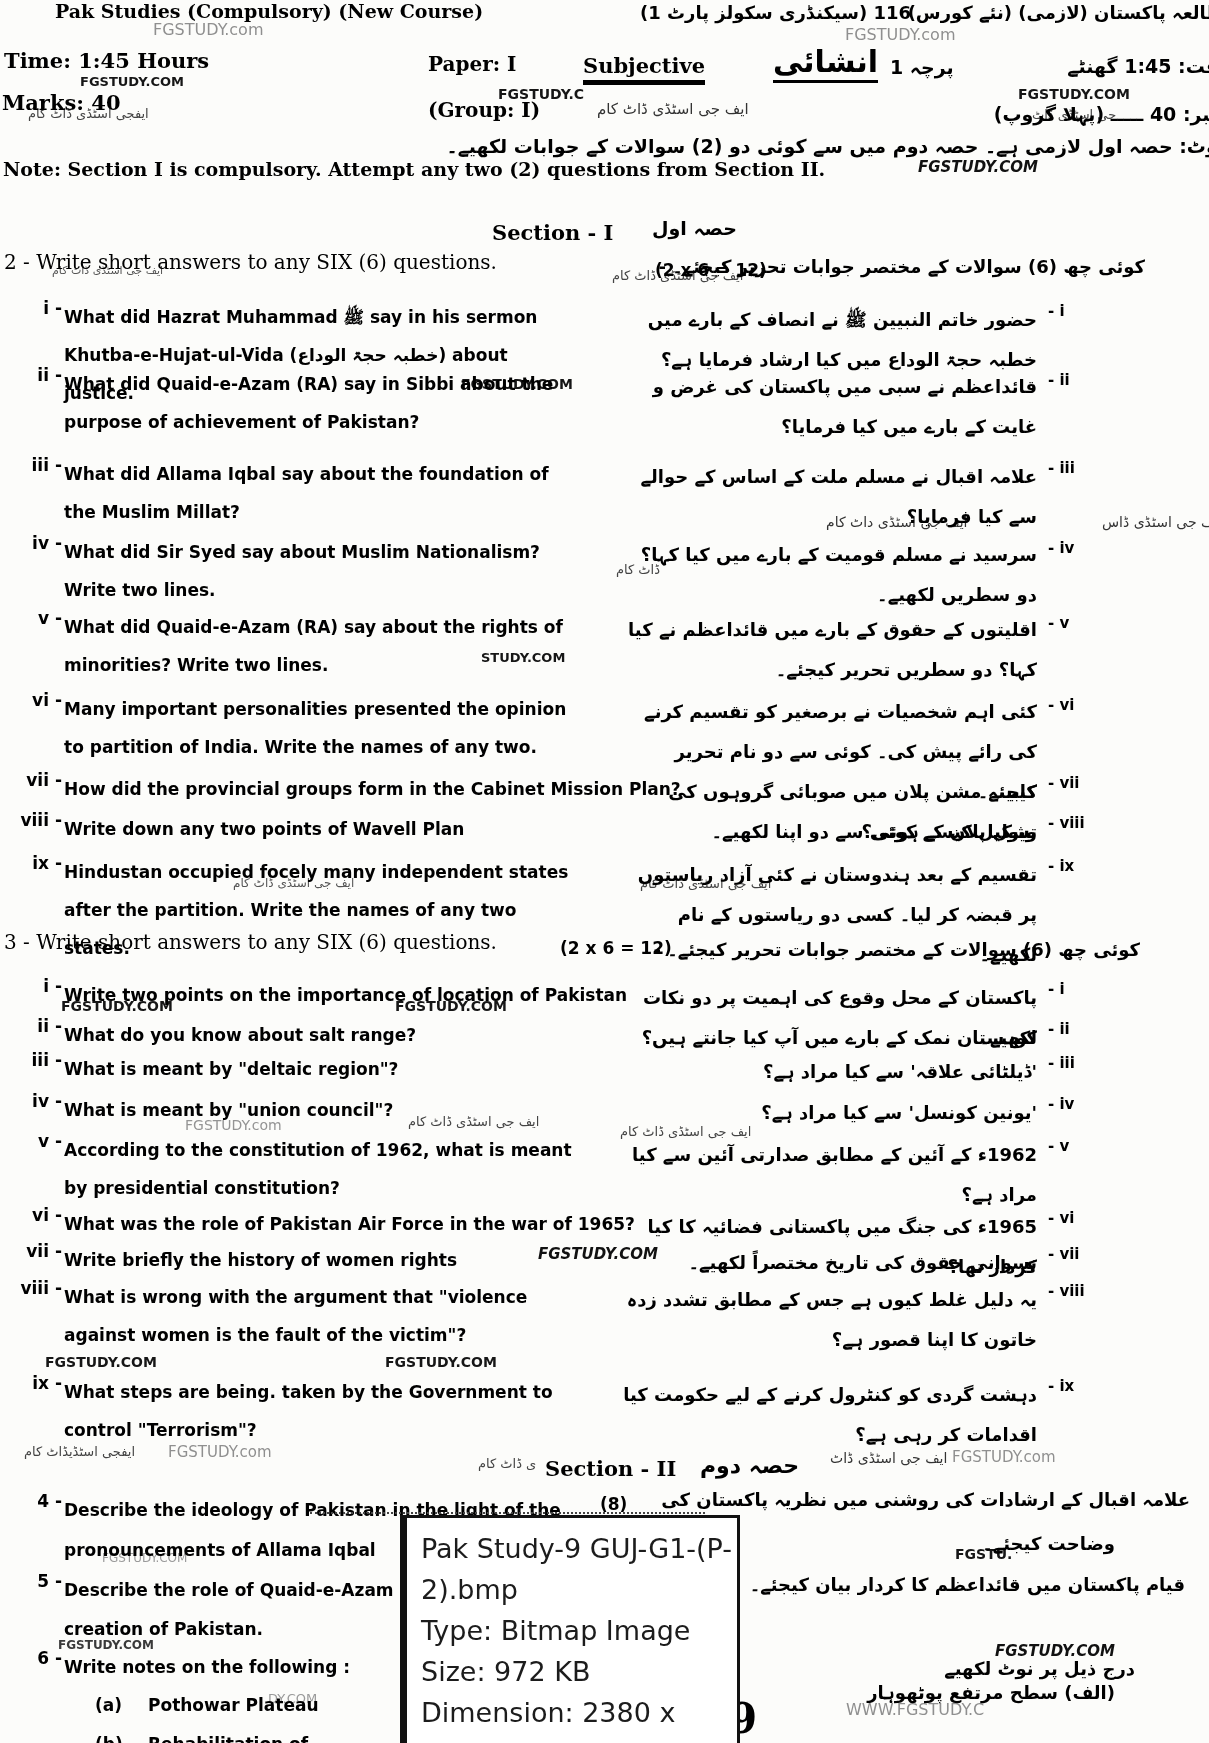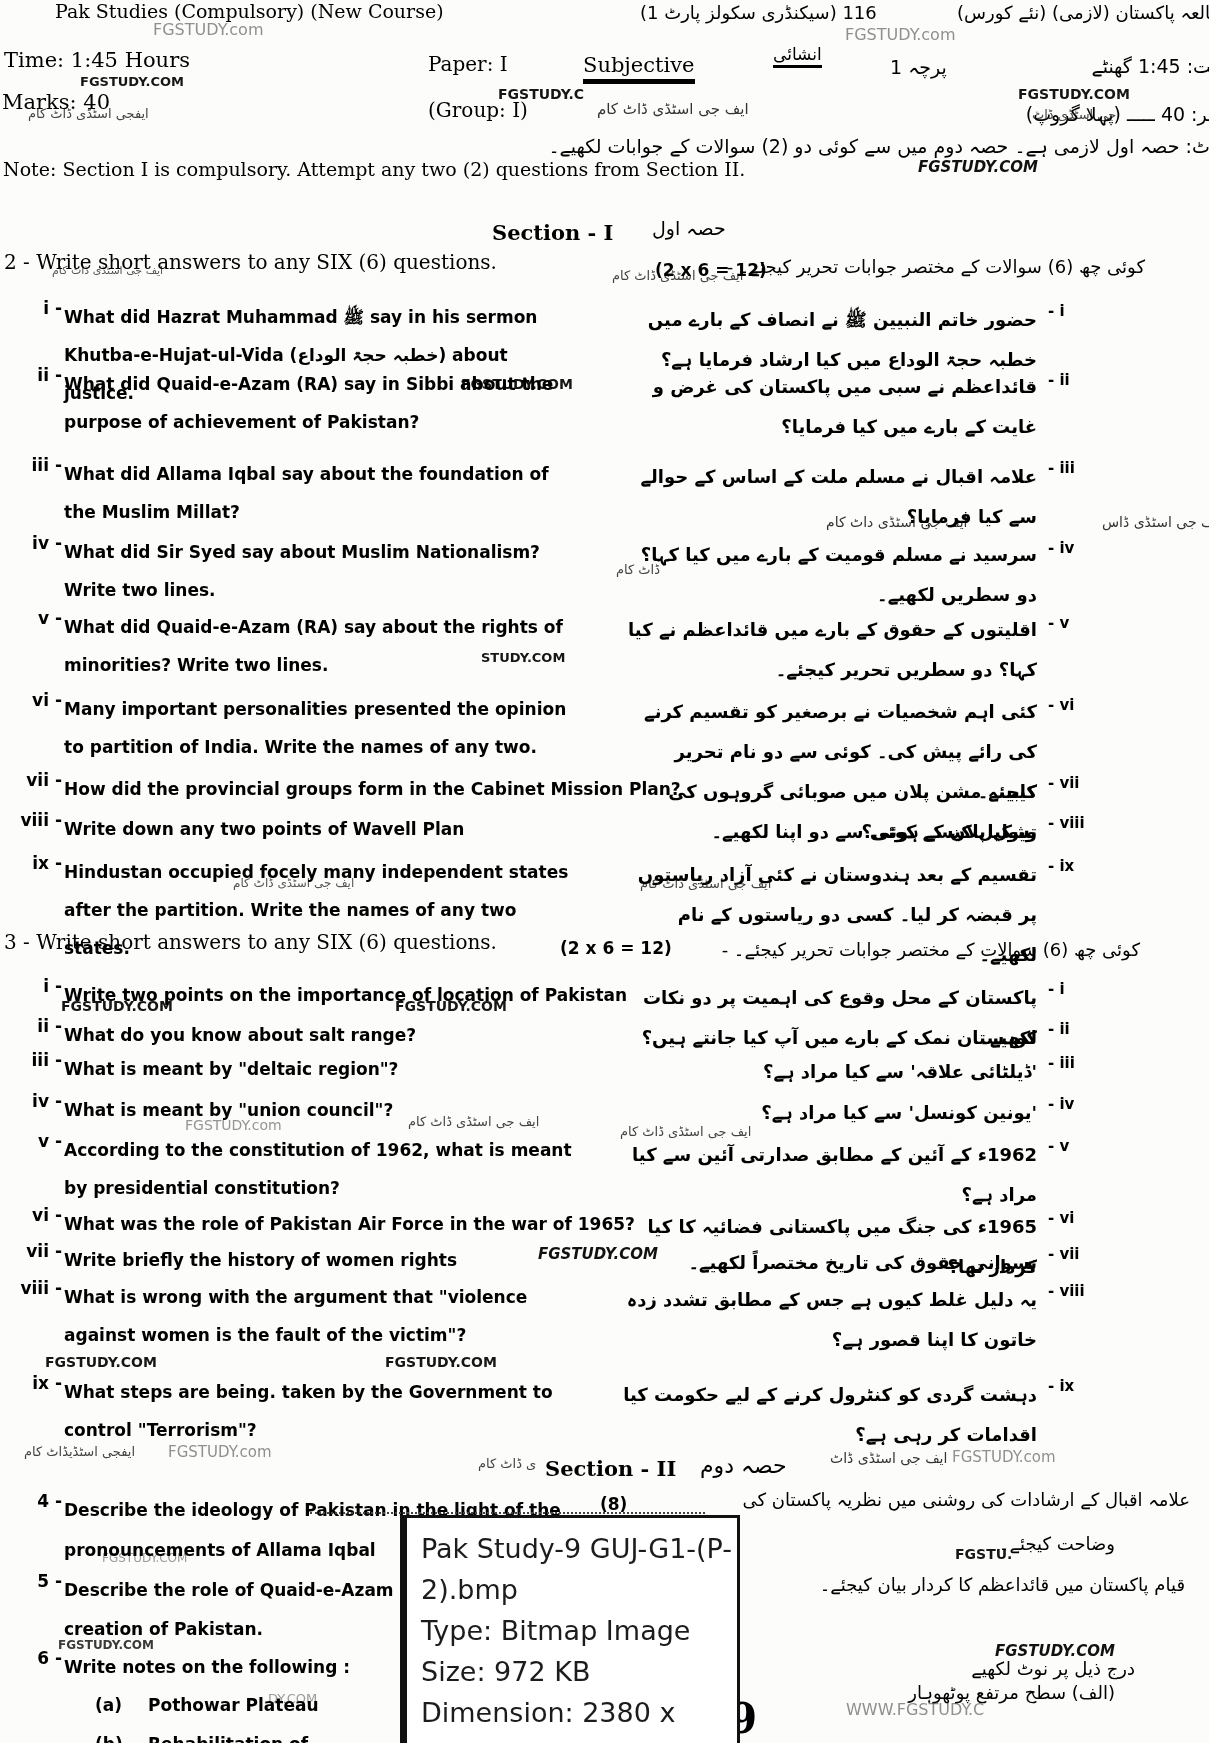--- a/index.html
+++ b/index.html
@@ -1,19 +1,19 @@
 <!DOCTYPE html>
 <html><head>
 <meta charset="utf-8">
 <style>
   html,body{margin:0;padding:0;background:#e8e8e8;}
   #page{position:relative;width:1209px;height:1743px;background:#fcfcfa;overflow:hidden;
         font-family:"DejaVu Sans",sans-serif;color:#000;}
   .serif{font-family:"DejaVu Serif",serif;}
-  .hdr{position:absolute;font-weight:normal;white-space:nowrap;}
+  .hdr{position:absolute;font-weight:bold;white-space:nowrap;}
   .ur{direction:rtl;unicode-bidi:isolate;}
   .underlined{border-bottom:5px solid #000;padding-bottom:2px;}
   .underlined-thin{border-bottom:3px solid #000;padding-bottom:1px;}
   .num-l{position:absolute;left:6px;width:56px;text-align:right;font-weight:bold;font-size:17px;}
   .en-q{position:absolute;left:64px;width:515px;font-weight:bold;font-size:17px;line-height:38px;}
   .en-q.one{width:auto;white-space:nowrap;}
   .ur-q{position:absolute;left:623px;width:414px;direction:rtl;text-align:right;
         font-size:18px;font-weight:bold;line-height:40px;}
   .num-r{position:absolute;left:1048px;width:75px;font-weight:bold;font-size:15px;}
   .q-head{position:absolute;font-weight:normal;font-size:20px;white-space:nowrap;font-family:"DejaVu Serif",serif;}
@@ -84,21 +84,21 @@
       <span class="wm g16" style="left: 846px; top: 1700px;">WWW.FGSTUDY.C</span>
     </div>
 
   <div class="hdr serif" style="left:55px;top:0;font-size:19px">Pak Studies (Compulsory) (New Course)</div>
   <div class="hdr ur" style="left:640px;top:2px;font-size:18px">116 (سیکنڈری سکولز پارٹ 1)</div>
   <div class="hdr ur" style="left:905px;top:2px;width:330px;font-size:18px;text-align:right">مطالعہ پاکستان (لازمی) (نئے کورس)</div>
 
   <div class="hdr serif" style="left:4px;top:48px;font-size:21px">Time: 1:45 Hours</div>
   <div class="hdr serif" style="left:428px;top:52px;font-size:20px">Paper:  I</div>
   <div class="hdr serif underlined" style="left:583px;top:53px;font-size:21px">Subjective</div>
-  <div class="hdr ur underlined-thin" style="left:773px;top:44px;font-size:17px">انشائی</div>
+  <div class="hdr ur underlined-thin" style="left:773px;top:44px;font-size:30px">انشائی</div>
   <div class="hdr ur" style="left:890px;top:56px;font-size:19px">پرچہ 1</div>
   <div class="hdr ur" style="left:1040px;top:55px;width:190px;font-size:19px;text-align:right">وقت: 1:45 گھنٹے</div>
 
   <div class="hdr serif" style="left:2px;top:90px;font-size:21px">Marks: 40</div>
   <div class="hdr serif" style="left:428px;top:98px;font-size:20px">(Group: I)</div>
   <div class="hdr ur" style="left:940px;top:103px;width:290px;font-size:19px;text-align:right">نمبر: 40 ـــــ (پہلا گروپ)</div>
 
   <div class="hdr ur" style="left:585px;top:135px;width:640px;font-size:19px;text-align:right">نوٹ: حصہ اول لازمی ہے۔ حصہ دوم میں سے کوئی دو (2) سوالات کے جوابات لکھیے۔</div>
   <div class="hdr serif" style="left:3px;top:158px;font-size:19px">Note: Section I is compulsory. Attempt any two (2) questions from Section II.</div>
 

